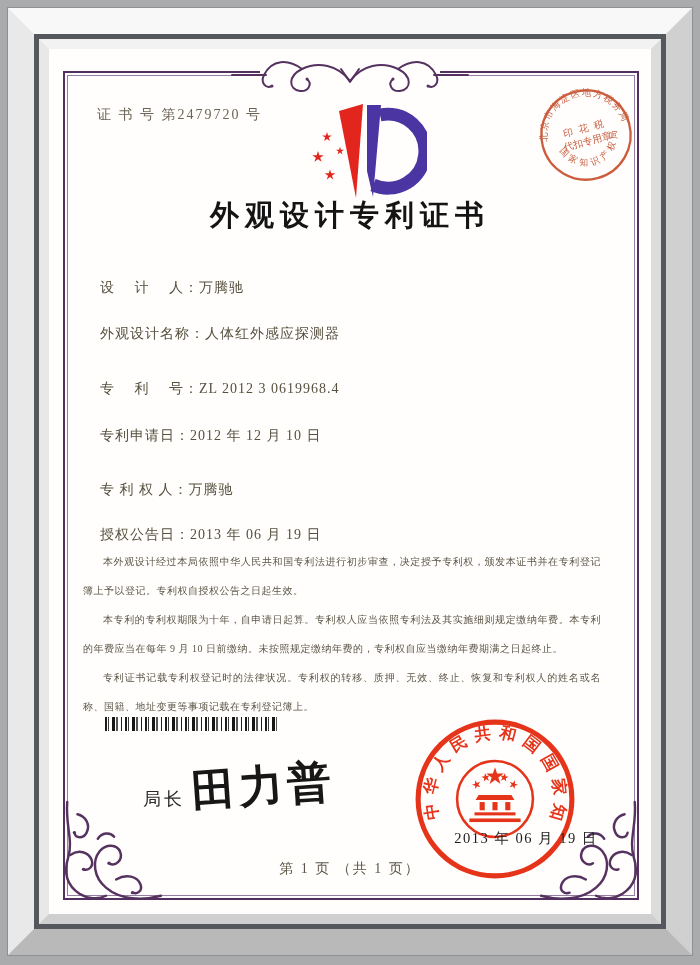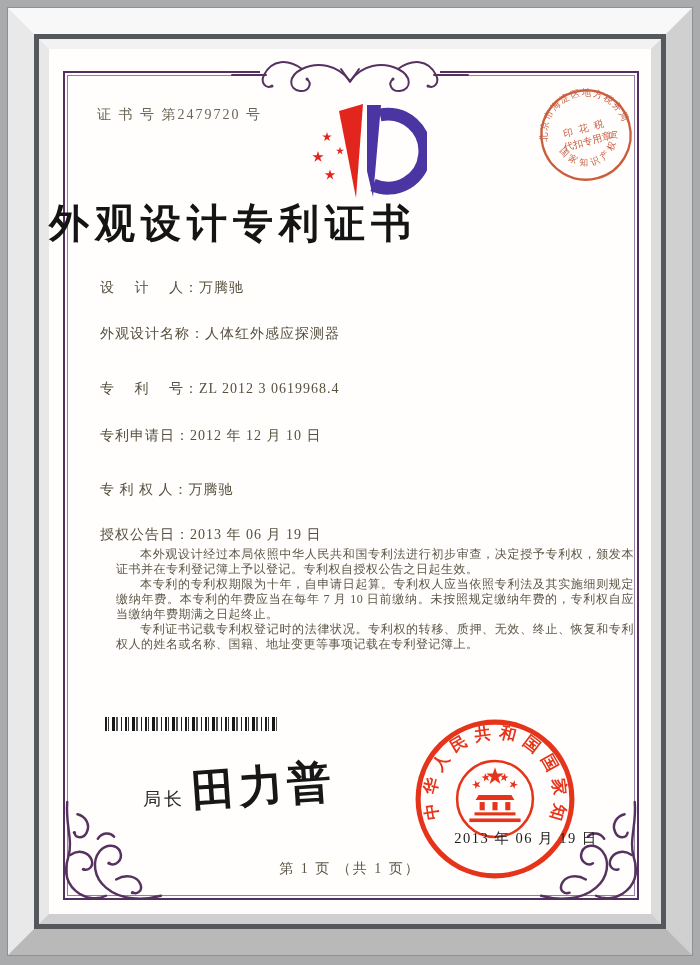--- a/index.html
+++ b/index.html
@@ -28,31 +28,31 @@
   .cert-border-inner{position:absolute;inset:2px;border:1px solid #957da2;}
 
   .ornament-top{position:absolute;left:181px;top:2px;width:240px;height:46px;}
   .flourish{position:absolute;width:112px;height:112px;}
   .flourish.bl{left:4px;bottom:4px;}
   .flourish.br{right:2px;bottom:4px;transform:scaleX(-1);}
 
   
   .cert-no{position:absolute;left:48px;top:57px;font-size:14px;letter-spacing:2px;color:#6b6355;}
   .logo{position:absolute;left:228px;top:52px;width:150px;height:102px;}
-  .title{position:absolute;left:0;top:147px;width:100%;
-    font-size:40px;font-weight:bold;color:#141414;letter-spacing:6px;}
+  .title{position:absolute;left:0;top:147px;width:100%;text-align:center;
+    font-size:29px;font-weight:bold;color:#141414;letter-spacing:6px;}
   .stamp-top{position:absolute;left:487px;top:36px;width:100px;height:100px;opacity:.92;}
 
   .fields{position:absolute;left:51px;top:230px;width:520px;font-size:14px;color:#56503f;}
   .field{letter-spacing:1px;}
   .f0{margin-bottom:37px;} .f1{margin-bottom:28px;} .f2{margin-bottom:29px;}
   .f3{margin-bottom:36px;} .f4{margin-bottom:27px;} .f5{margin-bottom:0;}
 
-  .body-text{position:absolute;left:67px;top:498px;width:518px;
-    font-size:12px;line-height:15px;color:#5d5648;text-align:justify;}
+  .body-text{position:absolute;left:34px;top:498px;width:518px;
+    font-size:10px;line-height:29px;color:#5d5648;text-align:justify;}
   .body-text p{margin:0;text-indent:2em;letter-spacing:.5px;}
 
   .barcode{position:absolute;left:56px;top:668px;width:172px;height:14px;
     background:repeating-linear-gradient(90deg,
       #1c1c1c 0 2px,#fff 2px 3px,#3a3a3a 3px 4px,#fff 4px 7px,
       #161616 7px 10px,#fff 10px 11px,#555 11px 13px,#fff 13px 16px,
       #1c1c1c 16px 17px,#fff 17px 20px);}
 
   .sig-role{position:absolute;left:94px;top:738px;font-size:18px;letter-spacing:3px;color:#2a2a2a;}
   .sig-name{position:absolute;left:142px;top:702px;width:170px;font-size:44px;line-height:70px;
@@ -165,21 +165,21 @@
       <div class="field f1"><span>设　 计　 人：</span><span>万腾驰</span></div>
       <div class="field f0"><span>外观设计名称：</span><span>人体红外感应探测器</span></div>
       <div class="field f2"><span>专　 利　 号：</span><span>ZL 2012 3 0619968.4</span></div>
       <div class="field f3"><span>专利申请日：</span><span>2012 年 12 月 10 日</span></div>
       <div class="field f4"><span>专 利 权 人：</span><span>万腾驰</span></div>
       <div class="field f5"><span>授权公告日：</span><span>2013 年 06 月 19 日</span></div>
     </div>
 
     <div class="body-text">
       <p>本外观设计经过本局依照中华人民共和国专利法进行初步审查，决定授予专利权，颁发本证书并在专利登记簿上予以登记。专利权自授权公告之日起生效。</p>
-      <p>本专利的专利权期限为十年，自申请日起算。专利权人应当依照专利法及其实施细则规定缴纳年费。本专利的年费应当在每年 7 月 10 日前缴纳。未按照规定缴纳年费的，专利权自应当缴纳年费期满之日起终止。</p>
+      <p>本专利的专利权期限为十年，自申请日起算。专利权人应当依照专利法及其实施细则规定缴纳年费。本专利的年费应当在每年 9 月 10 日前缴纳。未按照规定缴纳年费的，专利权自应当缴纳年费期满之日起终止。</p>
       <p>专利证书记载专利权登记时的法律状况。专利权的转移、质押、无效、终止、恢复和专利权人的姓名或名称、国籍、地址变更等事项记载在专利登记簿上。</p>
     </div>
 
     <div class="barcode"></div>
 
     <div class="sig-role">局长</div>
     <div class="sig-name">田力普</div>
 
     <svg class="seal-bottom" viewBox="0 0 160 160">
       <g fill="#e62c12">

